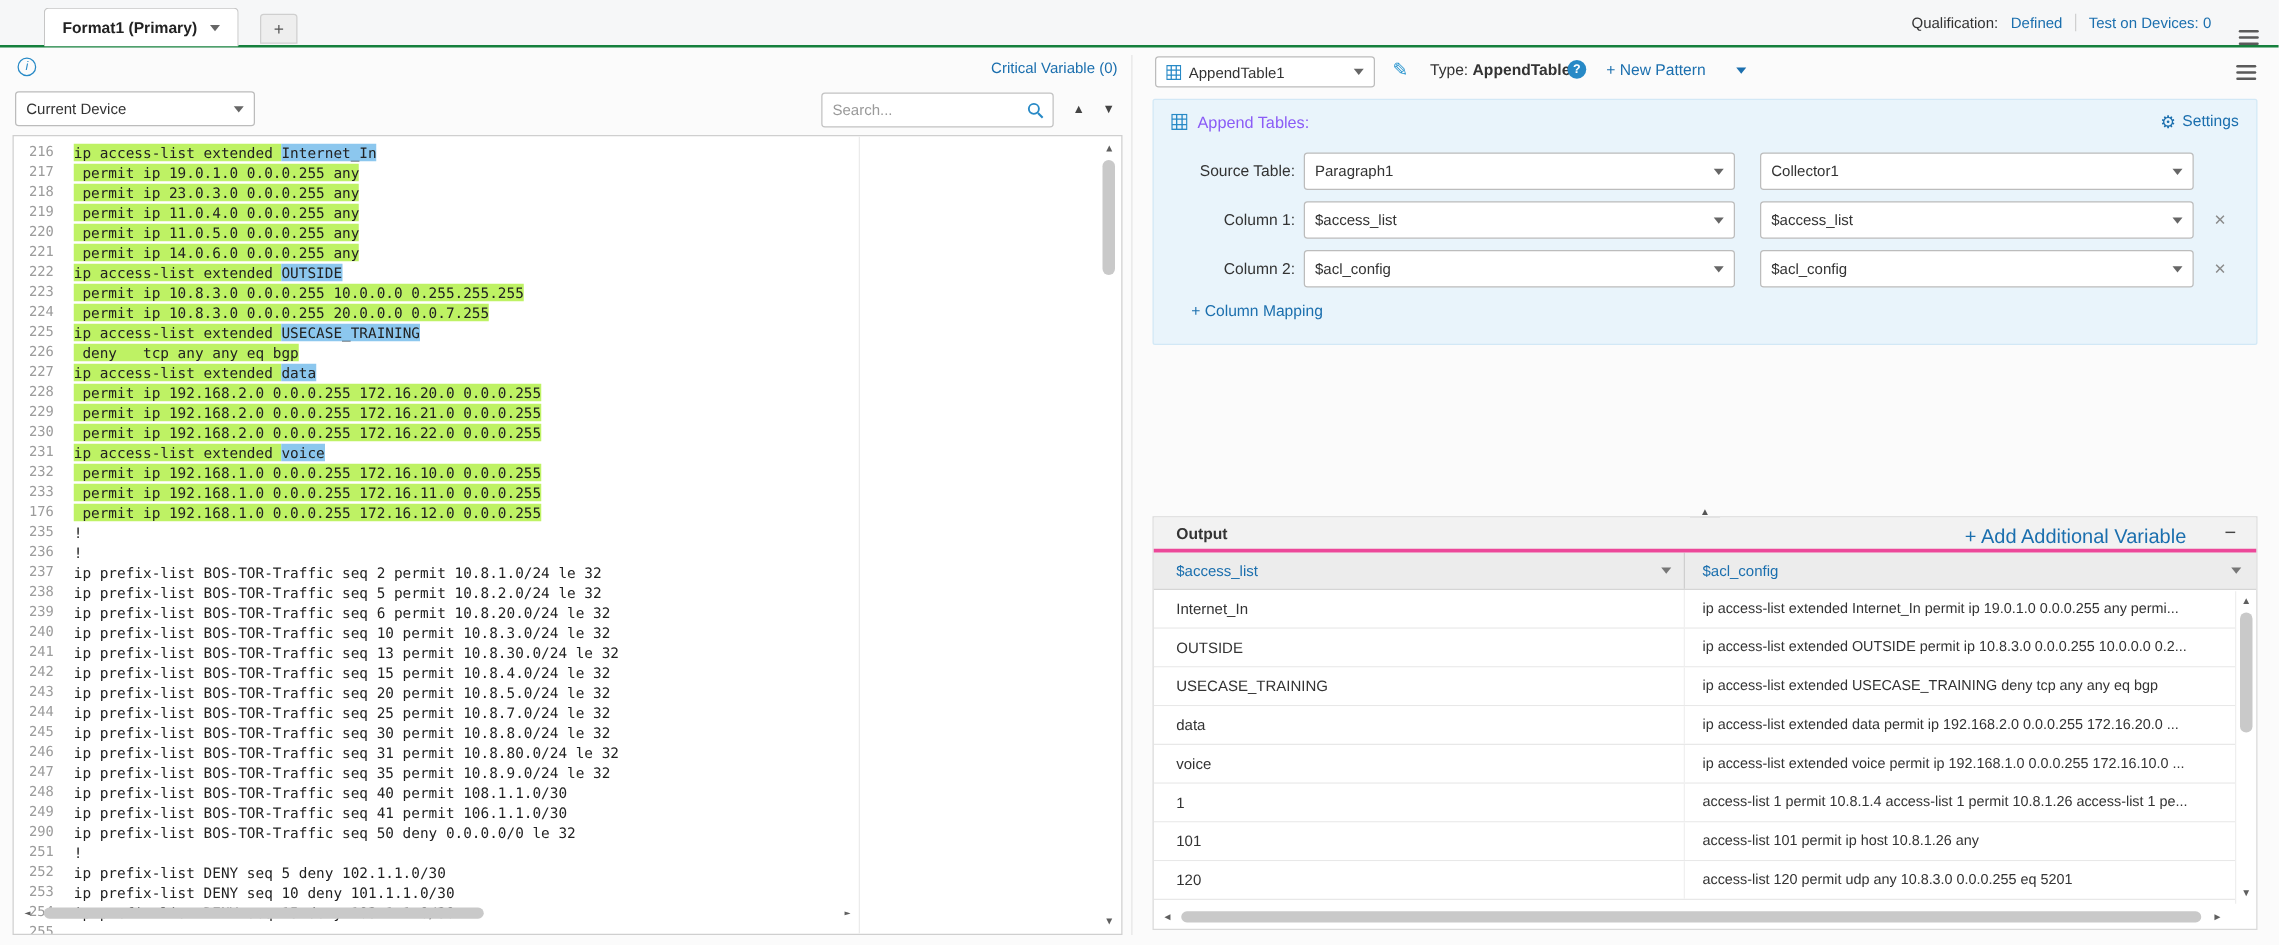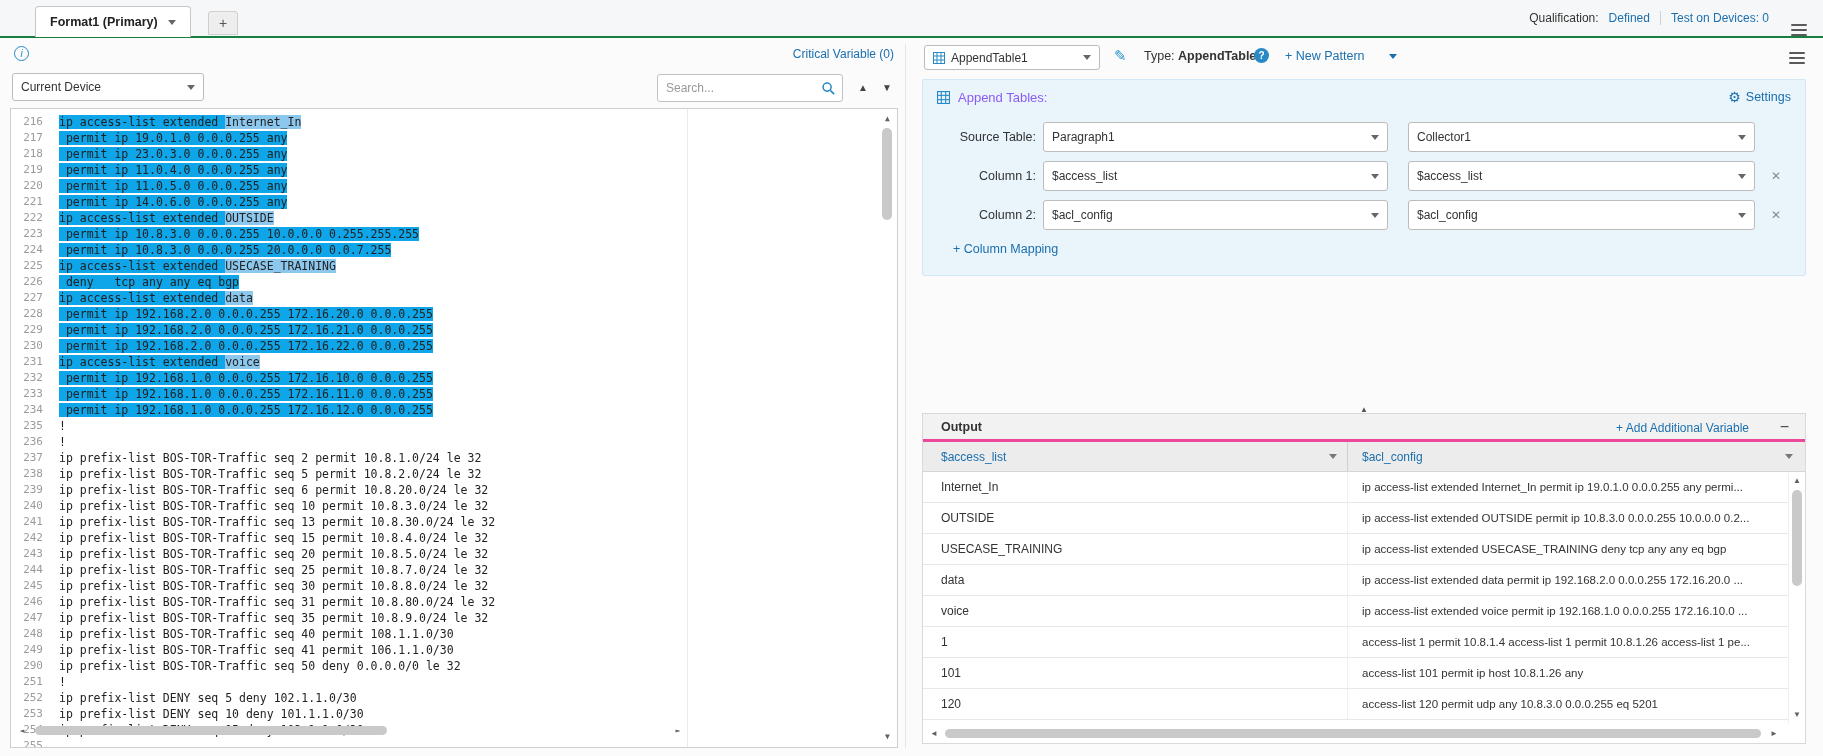--- a/index.html
+++ b/index.html
@@ -46,21 +46,21 @@
   .nav-btn { position:absolute; top:4px; width:22px; height:22px; border:none; background:transparent; color:#444; font-size:10px; cursor:pointer; }
   .nav-prev { left:842px; } .nav-next { left:866px; }
 
   
   .editor { position:absolute; left:0; right:0; top:64px; bottom:0; background:#fff; border:1px solid #cfcfcf; overflow:hidden;
             font-family:"DejaVu Sans Mono", monospace; font-size:11.5px; }
   .code-lines { position:absolute; left:0; top:5px; right:20px; }
   .code-line { display:flex; height:16px; line-height:16px; white-space:pre; }
   .ln { width:48px; text-align:right; padding-right:16px; color:#9b9b9b; font-size:11px; flex:none; }
   .code { white-space:pre; color:#222; }
-  .seg.h1 { background:#0ea5e9; }
+  .seg.h1 { background:#bef264; }
   .seg.h2 { background:#8cc7ee; }
   .ruler { position:absolute; left:676px; top:0; bottom:0; width:1px; background:#ebebeb; }
   .sb-arrow { color:#5f5f5f; font-size:8px; line-height:1; display:flex; align-items:center; justify-content:center; cursor:pointer; user-select:none; }
   .ed-vsb { position:absolute; right:1px; top:1px; bottom:1px; width:17px; }
   .ed-vsb .sb-arrow { position:absolute; left:0; right:0; height:14px; }
   .ed-vsb .arrow-up { top:2px; } .ed-vsb .arrow-down { bottom:2px; }
   .ed-vsb .vsb-thumb { position:absolute; left:3px; width:10px; top:18px; height:92px; background:#c9c9c9; border-radius:5px; cursor:pointer; }
   .ed-hsb { position:absolute; left:4px; width:670px; bottom:10px; height:13px; }
   .ed-hsb .sb-arrow { position:absolute; top:0; bottom:0; width:14px; }
   .ed-hsb .arrow-left { left:0; } .ed-hsb .arrow-right { right:0; }
@@ -90,21 +90,21 @@
   .dd-right { width:347px; margin-left:20px; }
   .remove-x { margin-left:13px; color:#8a8a8a; font-size:12px; cursor:pointer; width:16px; text-align:center; }
   .add-mapping { position:absolute; left:30px; top:162px; font-size:12.5px; }
 
   
   .output { position:absolute; left:10px; top:369px; width:884px; height:331px; background:#fff; border:1px solid #d9d9d9; }
   .collapse-handle { position:absolute; top:-9px; left:50%; transform:translateX(-50%); background:transparent; color:#555; font-size:8px;
                      padding:0 8px; cursor:pointer; border-bottom:1px solid #bbb; }
   .output-header { position:relative; height:28px; background:#f2f2f2; border-bottom:3px solid #ec4899; display:flex; align-items:center; }
   .output-title { margin-left:18px; font-weight:bold; font-size:12.5px; color:#333; }
-  .add-variable { position:absolute; right:56px; top:7px; font-size:12px; }
+  .add-variable { position:absolute; right:56px; top:7px; font-size:16px; }
   .minimize { position:absolute; right:16px; top:4px; font-size:16px; color:#444; cursor:pointer; }
   .table-header { display:flex; height:30px; background:#ececec; border-bottom:1px solid #d5d5d5; }
   .th { display:flex; align-items:center; font-size:12px; }
   .th .th-label { color:#1b6fae; }
   .th1 { width:425px; padding:0 10px 0 18px; border-right:1px solid #cfcfcf; }
   .th2 { flex:1; padding:0 12px 0 14px; }
   .th .tri { margin-left:auto; border-top-color:#777; }
   .table-body { position:absolute; left:0; right:17px; top:58px; bottom:20px; overflow:hidden; }
   .orow { display:flex; height:31px; border-bottom:1px solid #e8e8e8; background:#fff; align-items:center; }
   .oc1 { width:425px; padding-left:18px; border-right:1px solid #f0f0f0; font-size:12px; color:#333; white-space:nowrap; overflow:hidden; align-self:stretch; display:flex; align-items:center; }
@@ -177,21 +177,21 @@
           <div class="code-line"><span class="ln">224</span><span class="code"><span class="seg h1"> permit ip 10.8.3.0 0.0.0.255 20.0.0.0 0.0.7.255</span></span></div>
           <div class="code-line"><span class="ln">225</span><span class="code"><span class="seg h1">ip access-list extended </span><span class="seg h2">USECASE_TRAINING</span></span></div>
           <div class="code-line"><span class="ln">226</span><span class="code"><span class="seg h1"> deny   tcp any any eq bgp</span></span></div>
           <div class="code-line"><span class="ln">227</span><span class="code"><span class="seg h1">ip access-list extended </span><span class="seg h2">data</span></span></div>
           <div class="code-line"><span class="ln">228</span><span class="code"><span class="seg h1"> permit ip 192.168.2.0 0.0.0.255 172.16.20.0 0.0.0.255</span></span></div>
           <div class="code-line"><span class="ln">229</span><span class="code"><span class="seg h1"> permit ip 192.168.2.0 0.0.0.255 172.16.21.0 0.0.0.255</span></span></div>
           <div class="code-line"><span class="ln">230</span><span class="code"><span class="seg h1"> permit ip 192.168.2.0 0.0.0.255 172.16.22.0 0.0.0.255</span></span></div>
           <div class="code-line"><span class="ln">231</span><span class="code"><span class="seg h1">ip access-list extended </span><span class="seg h2">voice</span></span></div>
           <div class="code-line"><span class="ln">232</span><span class="code"><span class="seg h1"> permit ip 192.168.1.0 0.0.0.255 172.16.10.0 0.0.0.255</span></span></div>
           <div class="code-line"><span class="ln">233</span><span class="code"><span class="seg h1"> permit ip 192.168.1.0 0.0.0.255 172.16.11.0 0.0.0.255</span></span></div>
-          <div class="code-line"><span class="ln">234</span><span class="code"><span class="seg h1"> permit ip 192.168.1.0 0.0.0.255 172.16.12.0 0.0.0.255</span></span></div>
+          <div class="code-line"><span class="ln">176</span><span class="code"><span class="seg h1"> permit ip 192.168.1.0 0.0.0.255 172.16.12.0 0.0.0.255</span></span></div>
           <div class="code-line"><span class="ln">235</span><span class="code"><span class="seg h0">!</span></span></div>
           <div class="code-line"><span class="ln">236</span><span class="code"><span class="seg h0">!</span></span></div>
           <div class="code-line"><span class="ln">237</span><span class="code"><span class="seg h0">ip prefix-list BOS-TOR-Traffic seq 2 permit 10.8.1.0/24 le 32</span></span></div>
           <div class="code-line"><span class="ln">238</span><span class="code"><span class="seg h0">ip prefix-list BOS-TOR-Traffic seq 5 permit 10.8.2.0/24 le 32</span></span></div>
           <div class="code-line"><span class="ln">239</span><span class="code"><span class="seg h0">ip prefix-list BOS-TOR-Traffic seq 6 permit 10.8.20.0/24 le 32</span></span></div>
           <div class="code-line"><span class="ln">240</span><span class="code"><span class="seg h0">ip prefix-list BOS-TOR-Traffic seq 10 permit 10.8.3.0/24 le 32</span></span></div>
           <div class="code-line"><span class="ln">241</span><span class="code"><span class="seg h0">ip prefix-list BOS-TOR-Traffic seq 13 permit 10.8.30.0/24 le 32</span></span></div>
           <div class="code-line"><span class="ln">242</span><span class="code"><span class="seg h0">ip prefix-list BOS-TOR-Traffic seq 15 permit 10.8.4.0/24 le 32</span></span></div>
           <div class="code-line"><span class="ln">243</span><span class="code"><span class="seg h0">ip prefix-list BOS-TOR-Traffic seq 20 permit 10.8.5.0/24 le 32</span></span></div>
           <div class="code-line"><span class="ln">244</span><span class="code"><span class="seg h0">ip prefix-list BOS-TOR-Traffic seq 25 permit 10.8.7.0/24 le 32</span></span></div>

